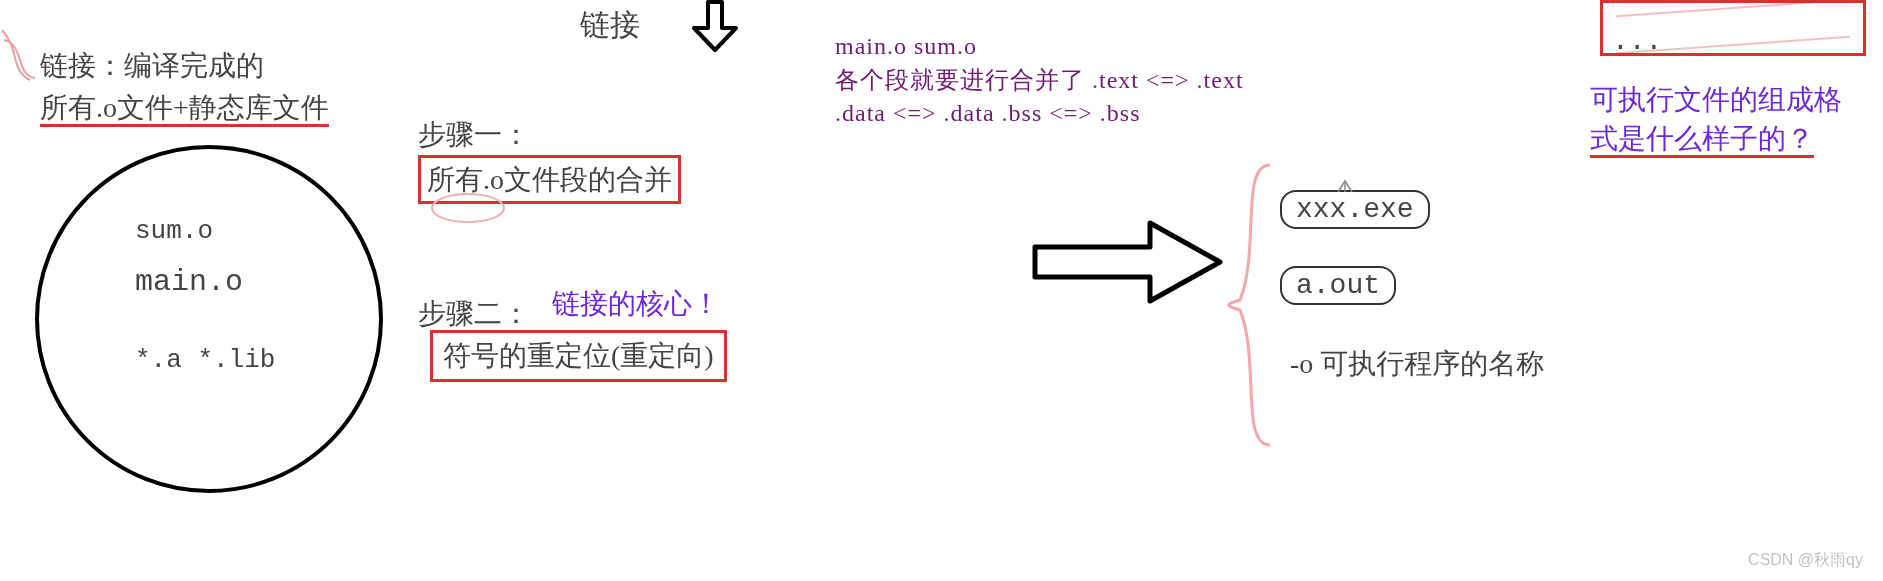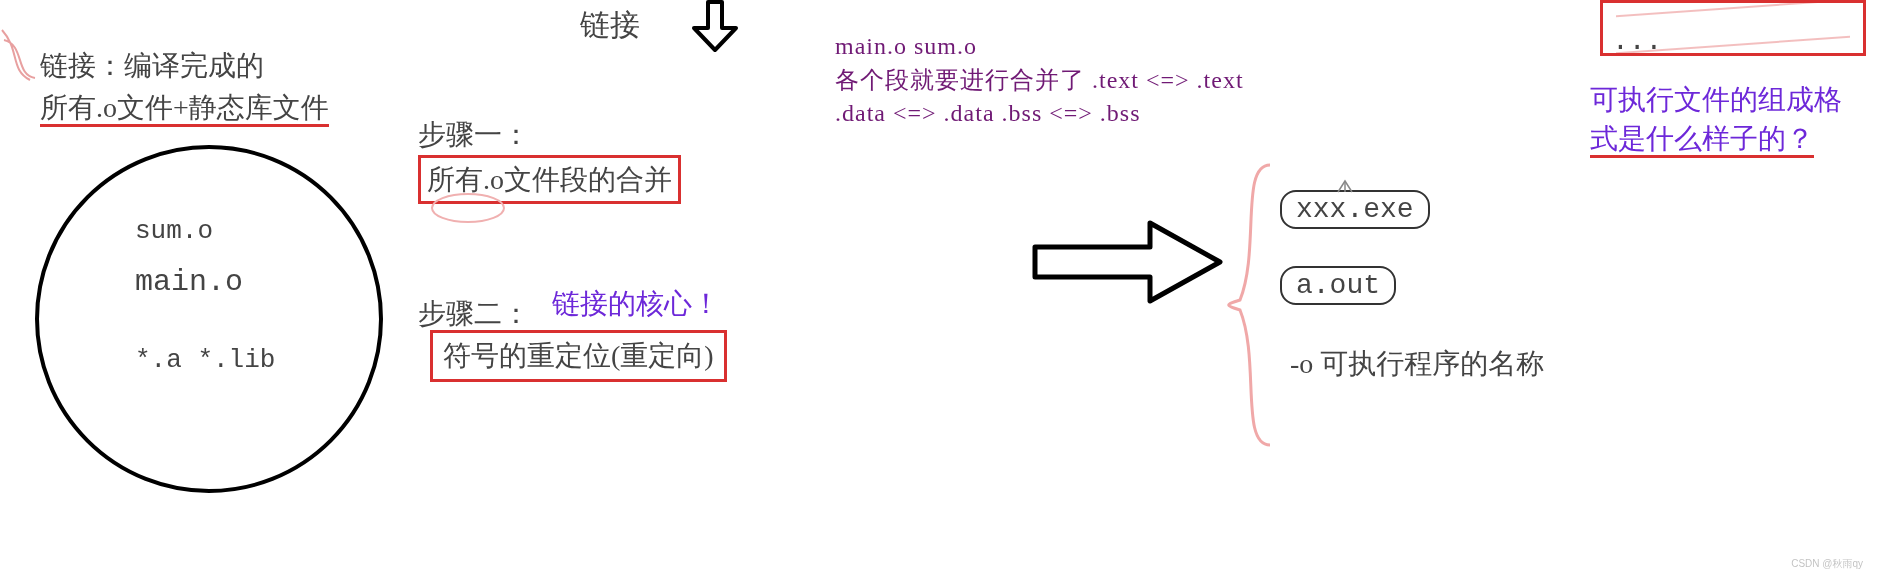--- a/index.html
+++ b/index.html
@@ -40,21 +40,21 @@
   .bubble {
     border: 2px solid #333;
     border-radius: 16px;
     padding: 2px 14px;
     display: inline-block;
   }
   .watermark {
     position: absolute;
     right: 20px;
     bottom: 10px;
-    font-size: 10px;
+    font-size: 16px;
     color: rgba(0,0,0,0.25);
     font-family: sans-serif;
   }
   .scribble-box {
     border: 3px solid #d93030;
     width: 260px;
     height: 50px;
   }
   .scribble-box::after {
     content: "";

